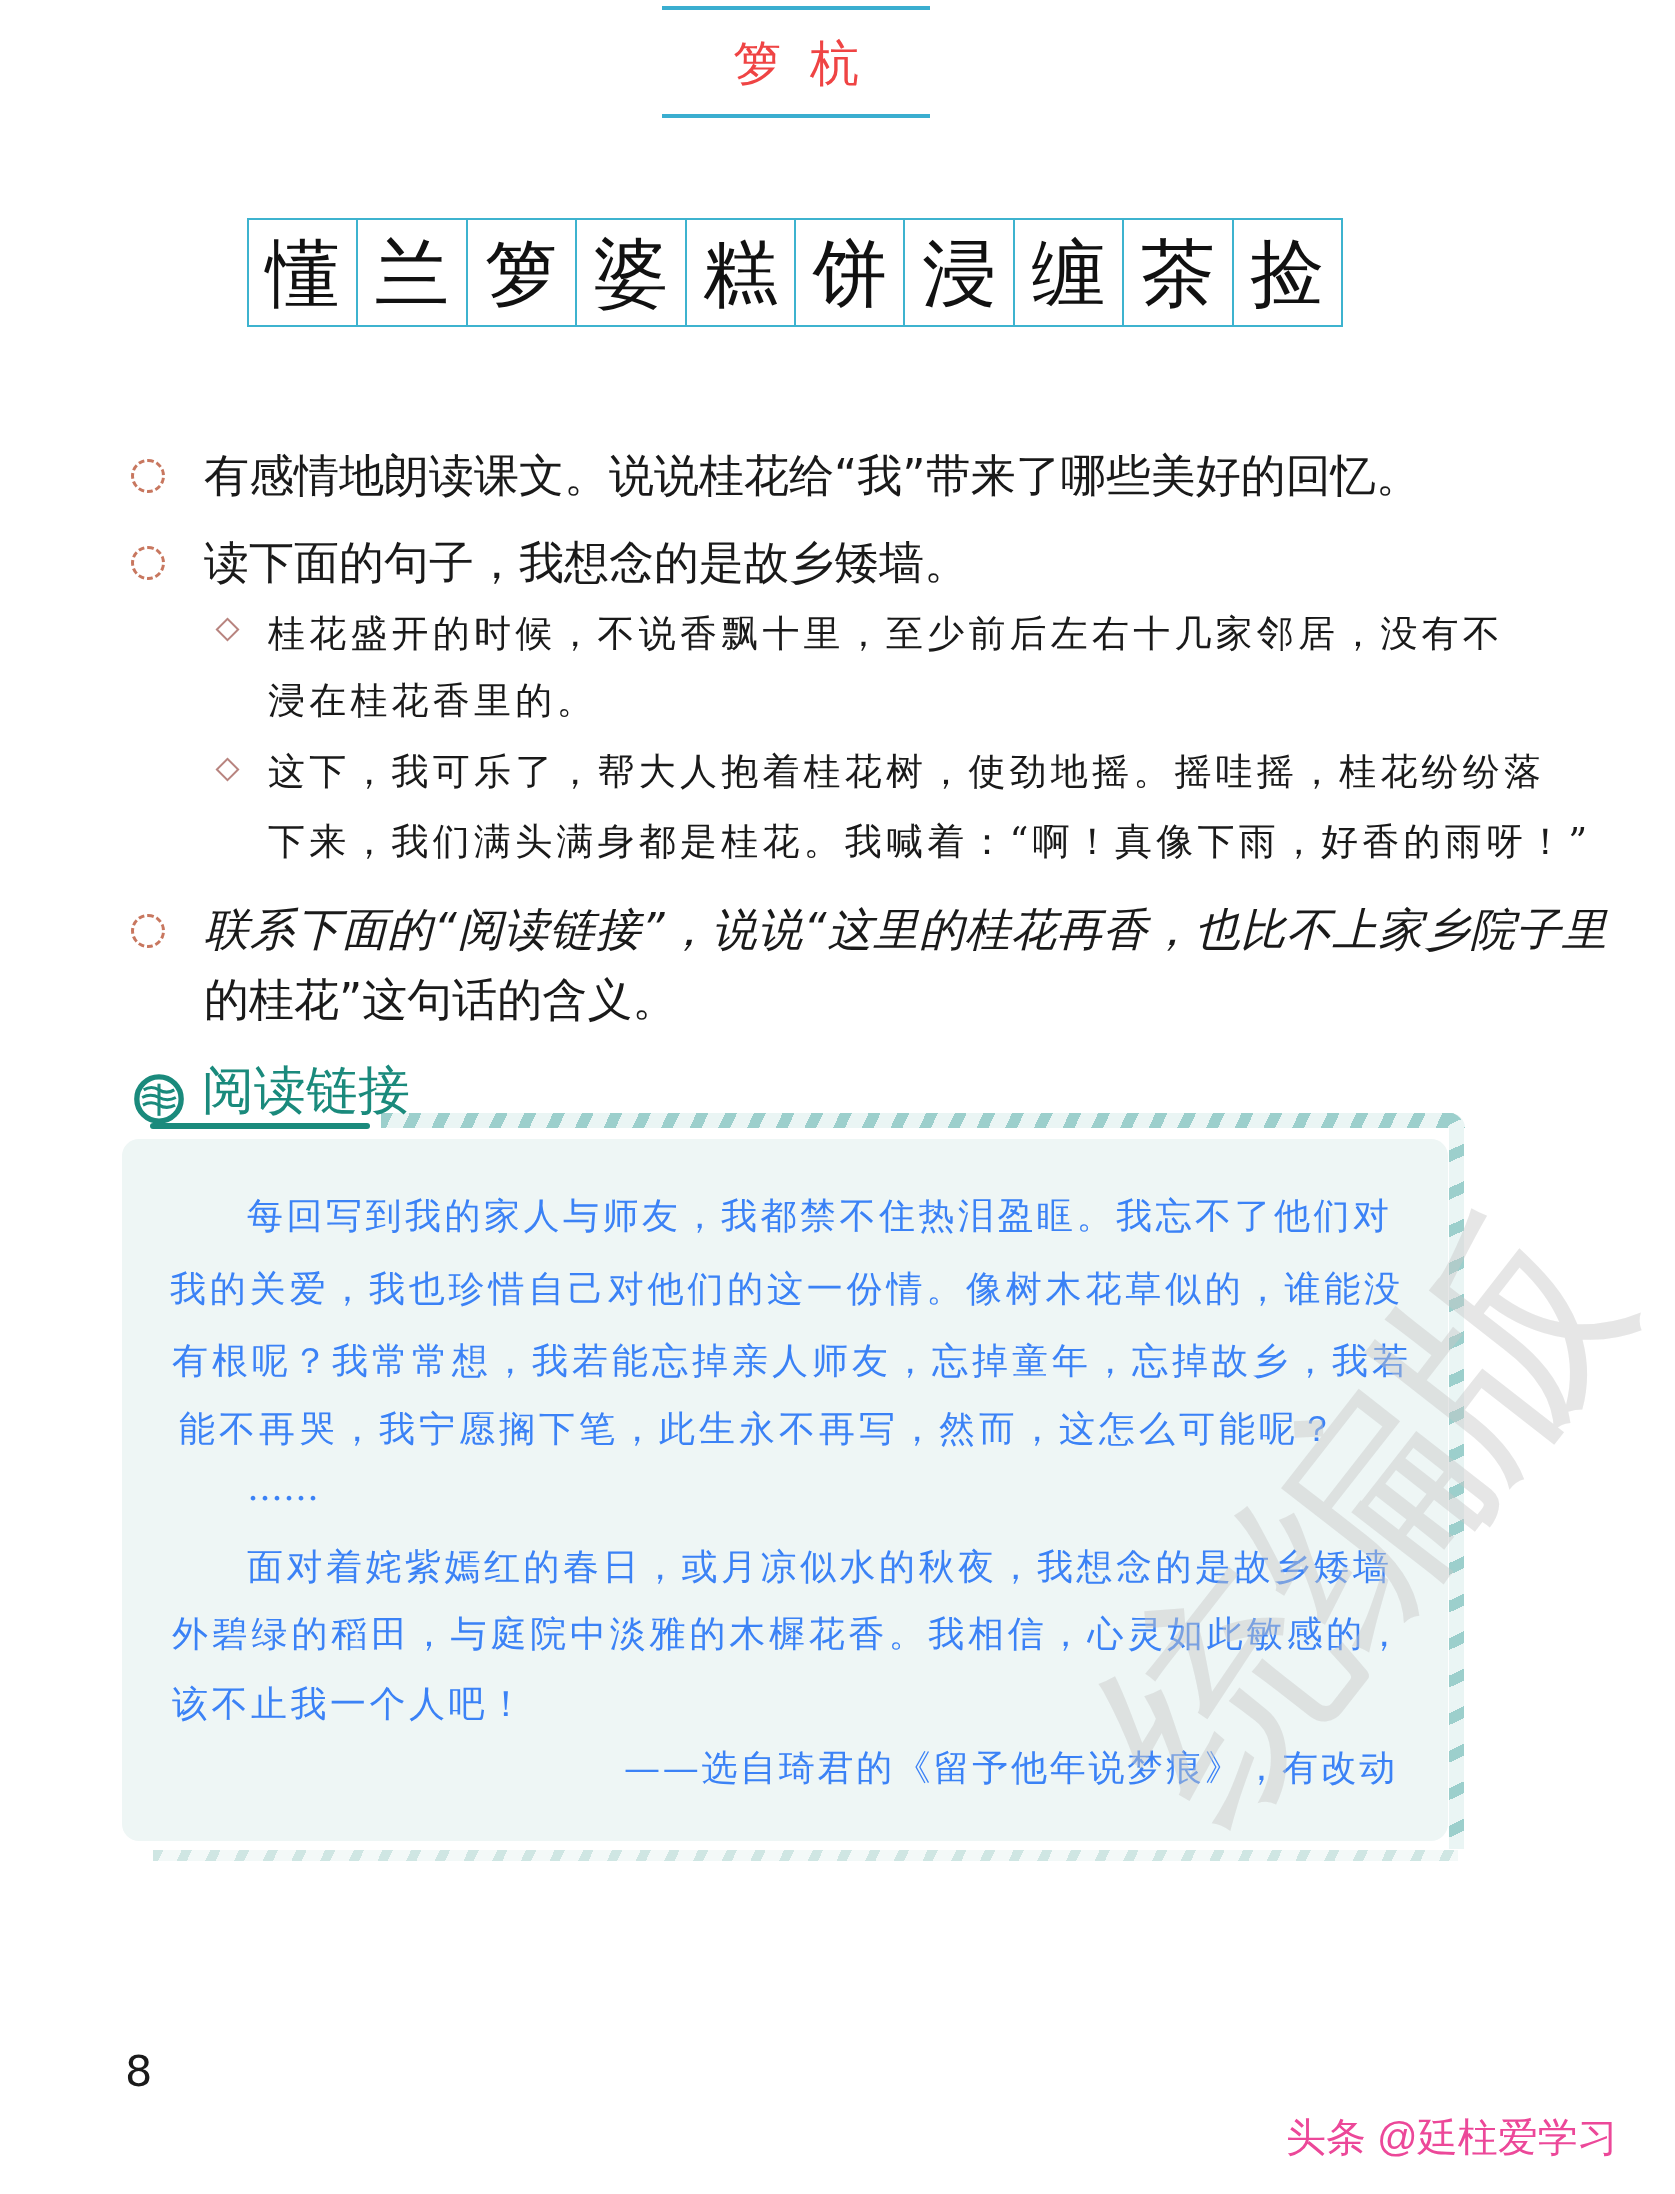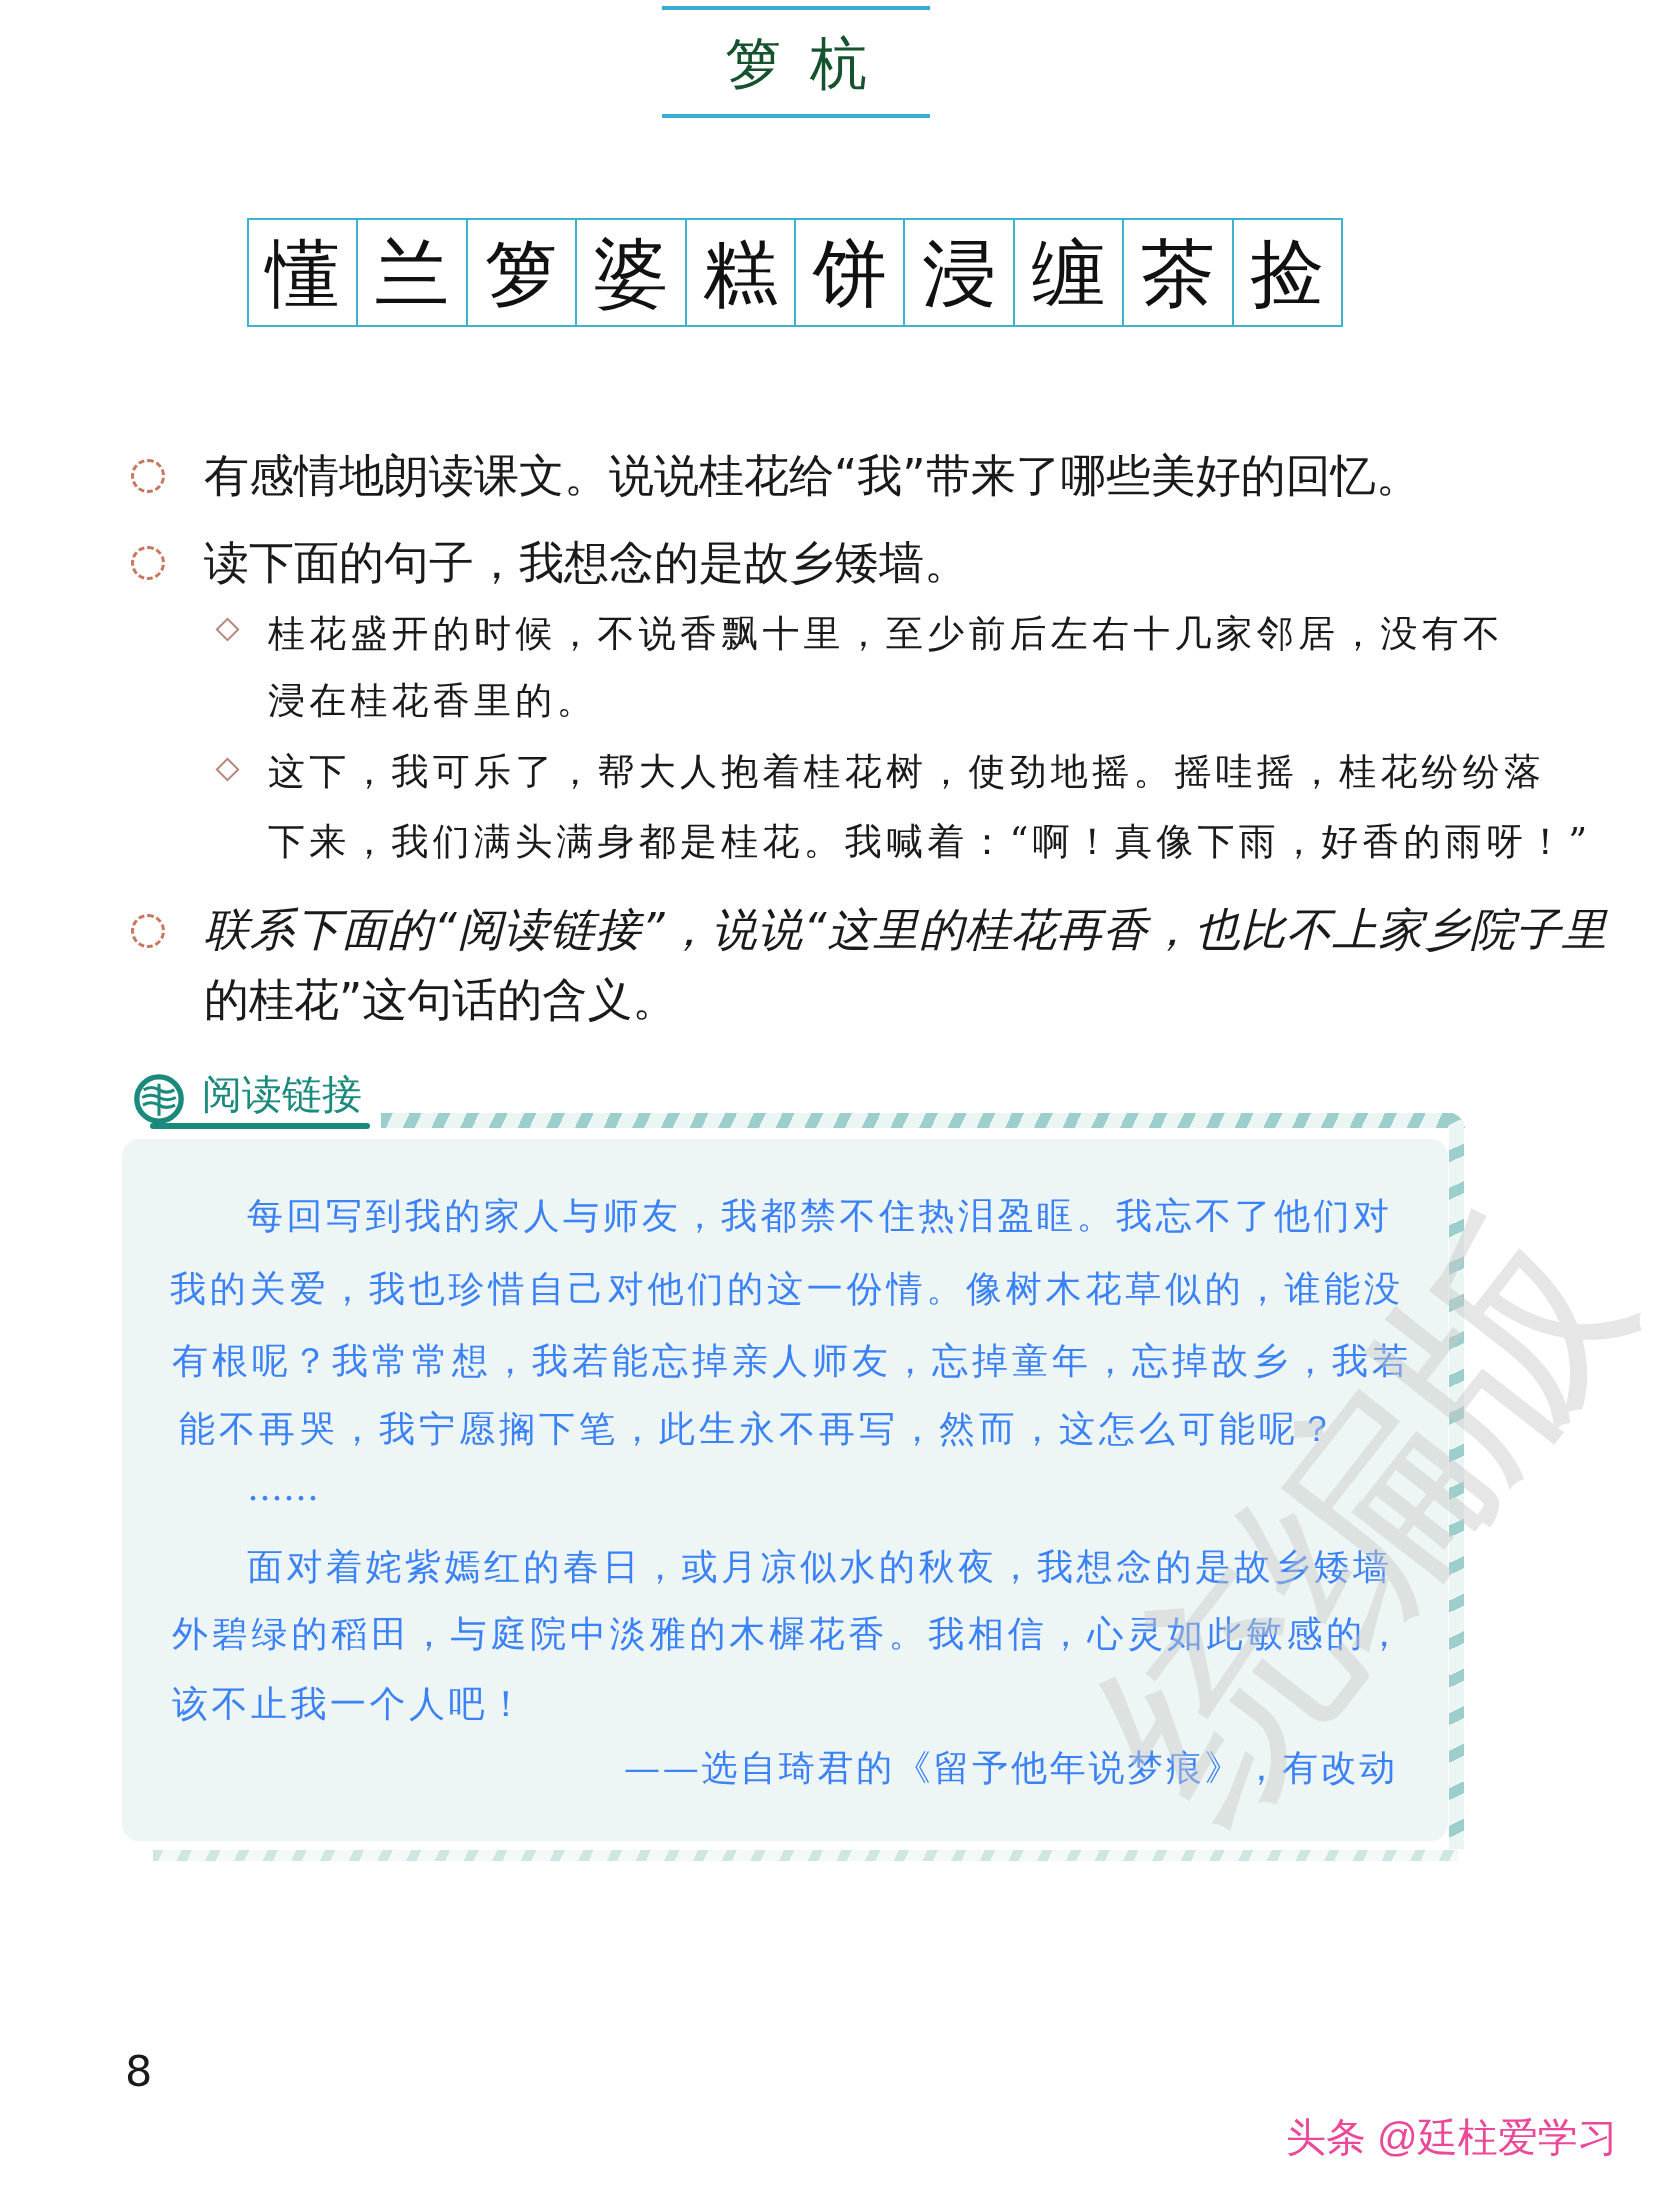--- a/index.html
+++ b/index.html
@@ -2,22 +2,22 @@
 <html style="font-size:12.3px"><head>
 <meta charset="utf-8">
 <style>
   html, body { margin: 0; padding: 0; background: #ffffff; }
   body { width: 1675px; height: 2194px; position: relative; overflow: hidden;
          font-family: "DejaVu Serif", "Liberation Serif", serif; color: #1a1a1a; }
 
   
   .title-rule { position: absolute; left: 662px; width: 268px; height: 3.9px; background: #3aaed0; }
   .title-text { position: absolute; left: 662px; width: 268px; top: 25px; height: 77px;
-                text-align: center; font-size: 57px; line-height: 77px; letter-spacing: 28px;
-                text-indent: 28px; font-family: "DejaVu Serif", serif; color: #14532d; }
+                text-align: center; font-size: 49px; line-height: 77px; letter-spacing: 28px;
+                text-indent: 28px; font-family: "DejaVu Serif", serif; color: #ef4444; }
 
   
   .char-grid { position: absolute; left: 247px; top: 218px; width: 1096px; height: 109px;
                display: flex; border: 2.3px solid #3db3cf; box-sizing: border-box; }
   .char-cell { flex: 1; border-right: 2.3px solid #3db3cf; display: flex; align-items: center;
                justify-content: center; font-size: 74px; color: #111; line-height: 1;
                font-family: "DejaVu Serif", serif; }
   .char-cell:last-child { border-right: none; }
 
   
@@ -25,22 +25,22 @@
              font-family: "DejaVu Sans", "Liberation Sans", sans-serif; color: #1a1a1a; }
   .bullet-circle { position: absolute; width: 34px; height: 34px; border: 3.1px dashed #c8775f;
                    border-radius: 50%; box-sizing: border-box; }
   .bullet-diamond { position: absolute; width: 17px; height: 17px; border: 2.3px solid #b8847f;
                     transform: rotate(45deg); box-sizing: border-box; }
   .sub-line { position: absolute; font-size: 37px; line-height: 46px; white-space: nowrap;
               letter-spacing: 4.2px; font-family: "DejaVu Serif", serif; color: #1a1a1a; }
 
   
   .rl-icon { position: absolute; left: 133px; top: 1073px; width: 52px; height: 52px; }
-  .rl-title { position: absolute; left: 202px; top: 1070px; font-size: 40px; line-height: 49px;
-              color: #1a8a7c; font-family: Liberation Sans, sans-serif; }
+  .rl-title { position: absolute; left: 202px; top: 1070px; font-size: 52px; line-height: 49px;
+              color: #1a8a7c; font-family: Liberation Mono, monospace; }
   .rl-underline { position: absolute; left: 150px; top: 1123px; width: 220px; height: 6.2px;
                   border-radius: 3.1px; background: #1a8a7c; }
 
   
   .stripe-top { position: absolute; left: 381px; top: 1113px; width: 1084px; height: 15.4px;
                 background: repeating-linear-gradient(115deg, #9ccfcc 0 10.8px, #eaf5f4 10.8px 26px);
                 border-top-right-radius: 18.5px; }
   .stripe-right { position: absolute; left: 1449px; top: 1113px; width: 15.4px; height: 736px;
                   background: repeating-linear-gradient(155deg, #9ccfcc 0 10.8px, #eaf5f4 10.8px 34px);
                   border-top-right-radius: 18.5px; }

